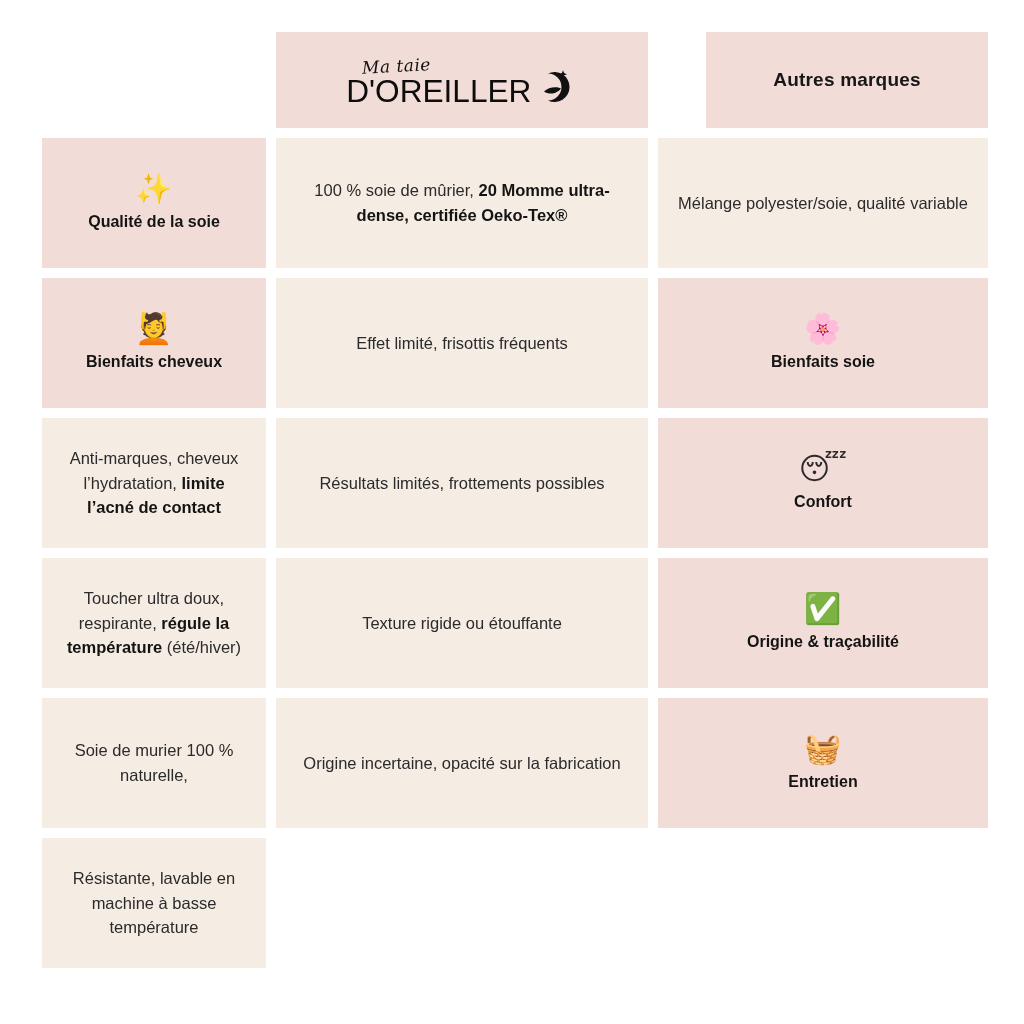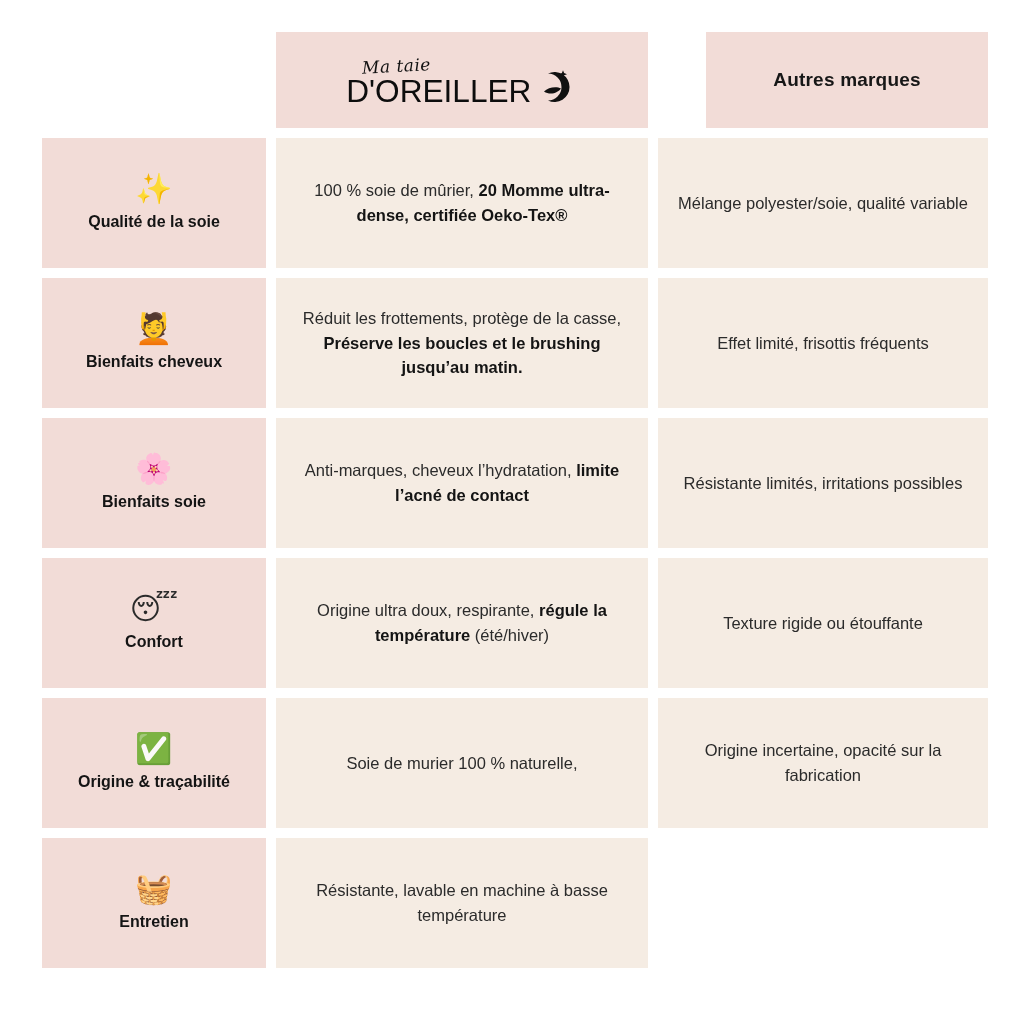--- a/index.html
+++ b/index.html
@@ -157,41 +157,38 @@
       <div><span>100 % soie de mûrier, </span><b>20 Momme ultra-dense, certifiée Oeko-Tex®</b></div>
     </div>
     <div class="cell cell-value">
       <div>Mélange polyester/soie, qualité variable</div>
     </div>
     <div class="cell cell-label">
       <span class="cell-emoji">💆</span>
       <span class="cell-label-text">Bienfaits cheveux</span>
     </div>
     <div class="cell cell-value">
-      <div><span>Réduit les frottements, protège de la casse, </span><b>Préserve les boucles et le brushing jusqu’au matin.</b></div>
-    </div>
-    <div class="cell cell-value">
       <div>Effet limité, frisottis fréquents</div>
     </div>
     <div class="cell cell-label">
       <span class="cell-emoji">🌸</span>
       <span class="cell-label-text">Bienfaits soie</span>
     </div>
     <div class="cell cell-value">
       <div><span>Anti-marques, cheveux l’hydratation, </span><b>limite l’acné de contact</b></div>
     </div>
     <div class="cell cell-value">
-      <div>Résistante limités, irritations possibles</div>
+      <div>Résultats limités, frottements possibles</div>
     </div>
     <div class="cell cell-label">
       <span class="cell-emoji">😴</span>
       <span class="cell-label-text">Confort</span>
     </div>
     <div class="cell cell-value">
-      <div><span>Origine ultra doux, respirante, </span><b>régule la température</b><span> (été/hiver)</span></div>
+      <div><span>Toucher ultra doux, respirante, </span><b>régule la température</b><span> (été/hiver)</span></div>
     </div>
     <div class="cell cell-value">
       <div>Texture rigide ou étouffante</div>
     </div>
     <div class="cell cell-label">
       <span class="cell-emoji">✅</span>
       <span class="cell-label-text">Origine &amp; traçabilité</span>
     </div>
     <div class="cell cell-value">
       <div><span>Soie de murier 100 % naturelle,</span></div>

